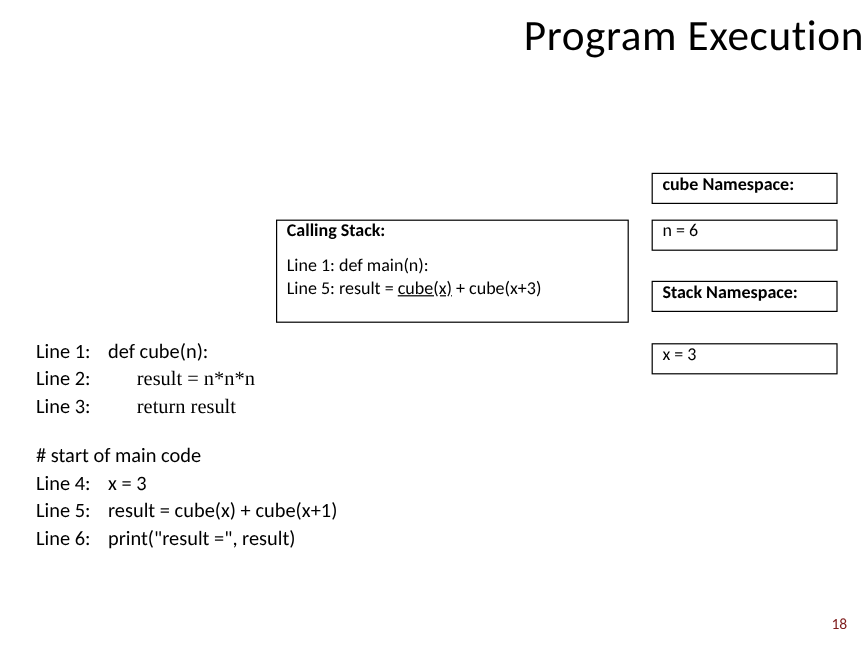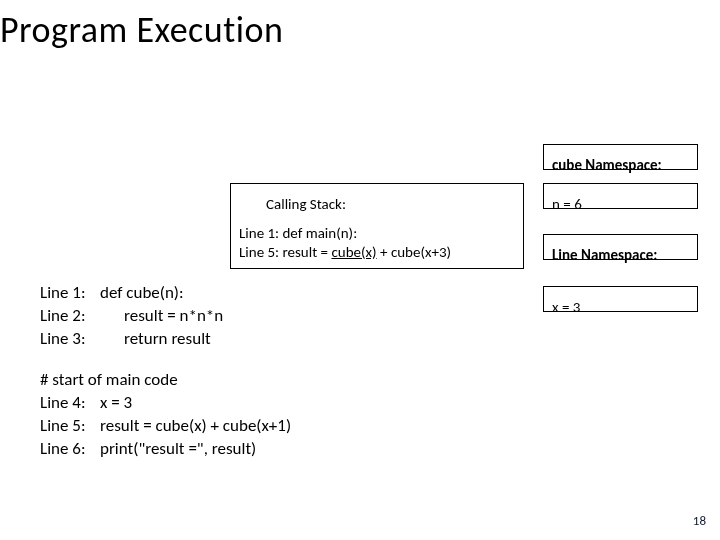--- a/index.html
+++ b/index.html
@@ -15,43 +15,42 @@
   .slide {
     position: relative;
     width: 720px;
     height: 540px;
   }
   .title {
     position: absolute;
     top: 8px;
     left: 0;
     width: 720px;
-    text-align: left;
+    text-align: right;
     font-size: 36px;
     font-weight: 400;
     letter-spacing: 0.5px;
   }
   .box {
     position: absolute;
     border: 1px solid #000;
     background: #fff;
-    padding: 11px 8px;
+    padding: 0 8px;
     font-size: 15px;
     line-height: 1.25;
     box-sizing: border-box;
   }
   .calling-stack {
     left: 230px;
     top: 183px;
     width: 294px;
     height: 86px;
   }
   .calling-stack .hdr {
-    font-weight: 400;
-    margin-left: 27px;
+    font-weight: 700;
   }
   .calling-stack .gap {
     height: 10px;
   }
   .cube-ns-label {
     left: 543px;
     top: 144px;
     width: 155px;
     height: 26px;
     font-weight: 600;
@@ -70,43 +69,44 @@
     font-weight: 600;
   }
   .main-ns-val {
     left: 543px;
     top: 286px;
     width: 155px;
     height: 26px;
   }
   .code {
     position: absolute;
-    left: 40px;
+    left: 30px;
     top: 282px;
     font-size: 17px;
     line-height: 1.35;
   }
   .code .ln {
     display: flex;
   }
   .code .lnlabel {
     width: 60px;
   }
   .code .indent1 {
     padding-left: 24px;
+    font-family: Liberation Serif, serif;
   }
   .underline {
     text-decoration: underline;
   }
   .pagenum {
     position: absolute;
     right: 14px;
     bottom: 12px;
     font-size: 13px;
-    color: #0f172a;
+    color: #7f1d1d;
   }
 </style>
 </head>
 <body>
 
 <div class="slide">
 
   <div class="title">Program Execution</div>
 
   <div class="box cube-ns-label">cube Namespace:</div>
@@ -115,21 +115,21 @@
     <div class="hdr">Calling Stack:</div>
     <div class="gap"></div>
     <div>Line 1: def main(n):</div>
     <div>
       <span>Line 5: result = </span><span class="underline">cube(x)</span><span> + cube(x+3)</span>
     </div>
   </div>
 
   <div class="box cube-ns-val">n = 6</div>
 
-  <div class="box main-ns-label">Line Namespace:</div>
+  <div class="box main-ns-label">Stack Namespace:</div>
 
   <div class="box main-ns-val">x = 3</div>
 
   <div class="code">
     <div class="ln">
       <span class="lnlabel">Line 1:</span>
       <span>def cube(n):</span>
     </div>
     <div class="ln">
       <span class="lnlabel">Line 2:</span>

